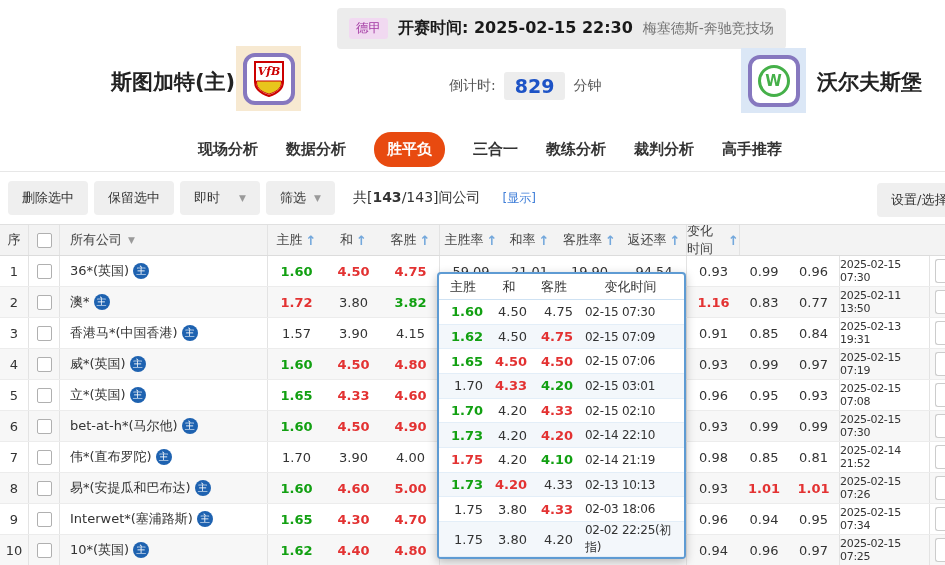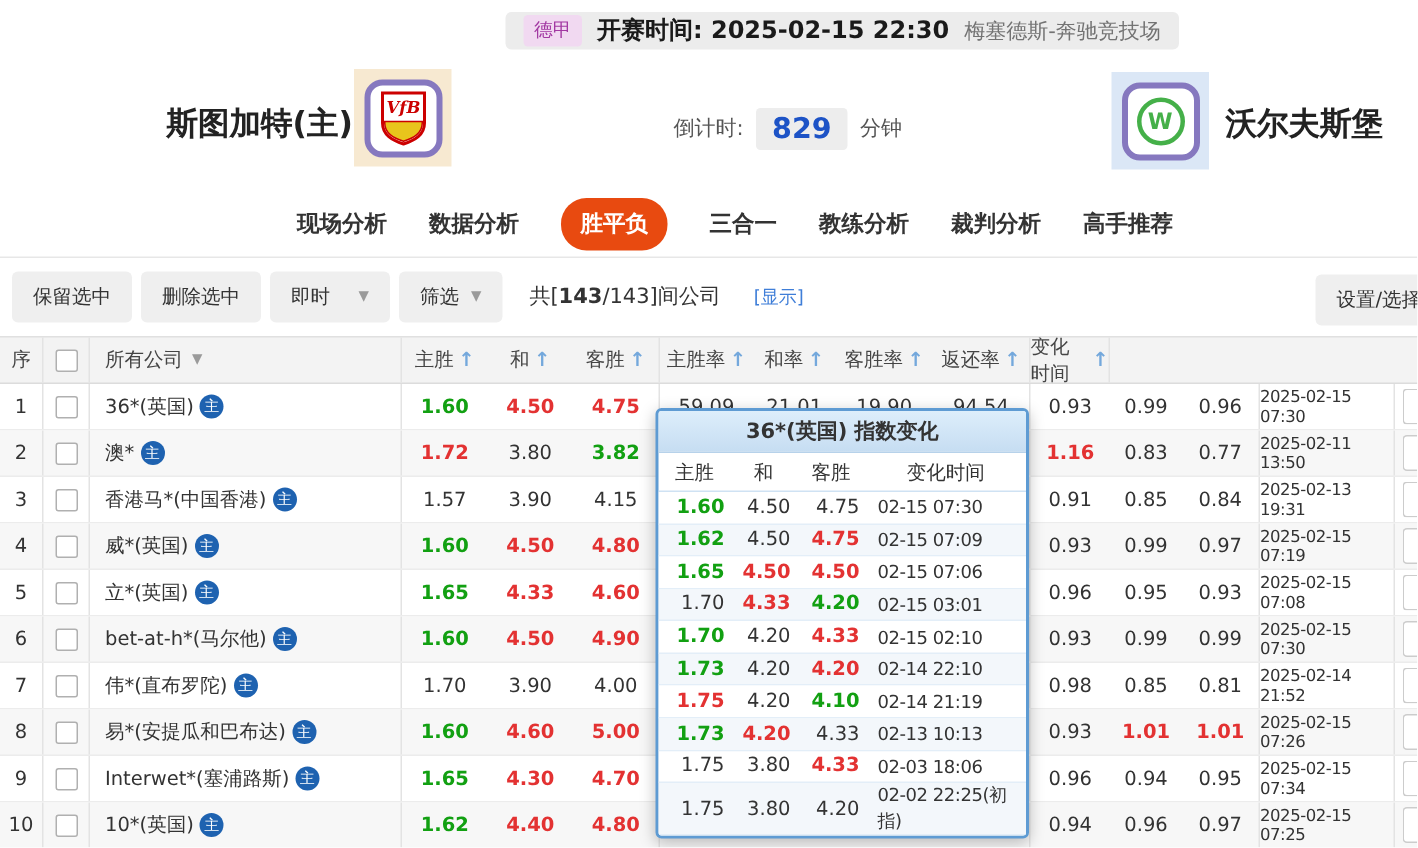--- a/index.html
+++ b/index.html
@@ -1,21 +1,21 @@
 <!DOCTYPE html>
 <html><head>
 <meta charset="utf-8">
 <style>
   html,body{margin:0;padding:0;}
   .wrap{width:945px;height:565px;position:relative;overflow:hidden;background:#fff;
         font-family:"DejaVu Sans","Liberation Sans",sans-serif;color:#333;}
 
   
   .match-bar{position:absolute;left:337px;top:8px;height:17px;background:#ececec;border-radius:4px;
-             display:flex;align-items:center;padding:4px 12px;gap:10px;white-space:nowrap;}
+             display:flex;align-items:center;padding:12px 12px;gap:10px;white-space:nowrap;}
   .league-badge{background:#f1d9f1;color:#a238a2;font-size:12.5px;padding:2px 7px;border-radius:3px;}
   .kick{font-size:16px;font-weight:bold;color:#1a1a1a;}
   .venue{color:#737373;font-size:14px;}
 
   
   .home-name{position:absolute;left:75px;top:68px;font-size:21px;font-weight:bold;color:#222;margin-left:36px;}
   .away-name{position:absolute;left:817px;top:68px;font-size:21px;font-weight:bold;color:#222;}
   .logo-tile{position:absolute;width:65px;height:65px;display:flex;align-items:center;justify-content:center;}
   .home-tile{left:236px;top:46px;background:#f7e9d1;}
   .away-tile{left:741px;top:48px;background:#dbe7f6;}
@@ -127,22 +127,22 @@
     <div class="tab">现场分析</div>
     <div class="tab">数据分析</div>
     <div class="tab active">胜平负</div>
     <div class="tab">三合一</div>
     <div class="tab">教练分析</div>
     <div class="tab">裁判分析</div>
     <div class="tab">高手推荐</div>
   </div>
 
   <div class="toolbar">
+    <div class="tbtn">删除选中</div>
     <div class="tbtn">保留选中</div>
-    <div class="tbtn">删除选中</div>
     <div class="tbtn tbtn-instant">
       <span>即时</span>
       <span class="caret">▼</span>
     </div>
     <div class="tbtn">
       <span>筛选</span>
       <span class="caret">▼</span>
     </div>
     <div class="company-count"><span>共[</span><b>143</b><span>/143]间公司</span></div>
     <div class="show-link">[显示]</div>
@@ -430,21 +430,20 @@
         <div class="cell num k">0.96</div>
         <div class="cell num k bR">0.97</div>
         <div class="cell c-time bR">2025-02-15 07:25</div>
         <div class="cell">
           <div class="stub"></div>
         </div>
       </div>
     </div>
 
   <div class="popup">
-    <div class="popup-title">36*(英国) 指数变化</div>
     <div class="popup-head pgrid">
       <div>主胜</div>
       <div>和</div>
       <div>客胜</div>
       <div>变化时间</div>
     </div>
     <div class="popup-body">
         <div class="popup-row pgrid">
           <div class="po g">1.60</div>
           <div class="po k">4.50</div>

